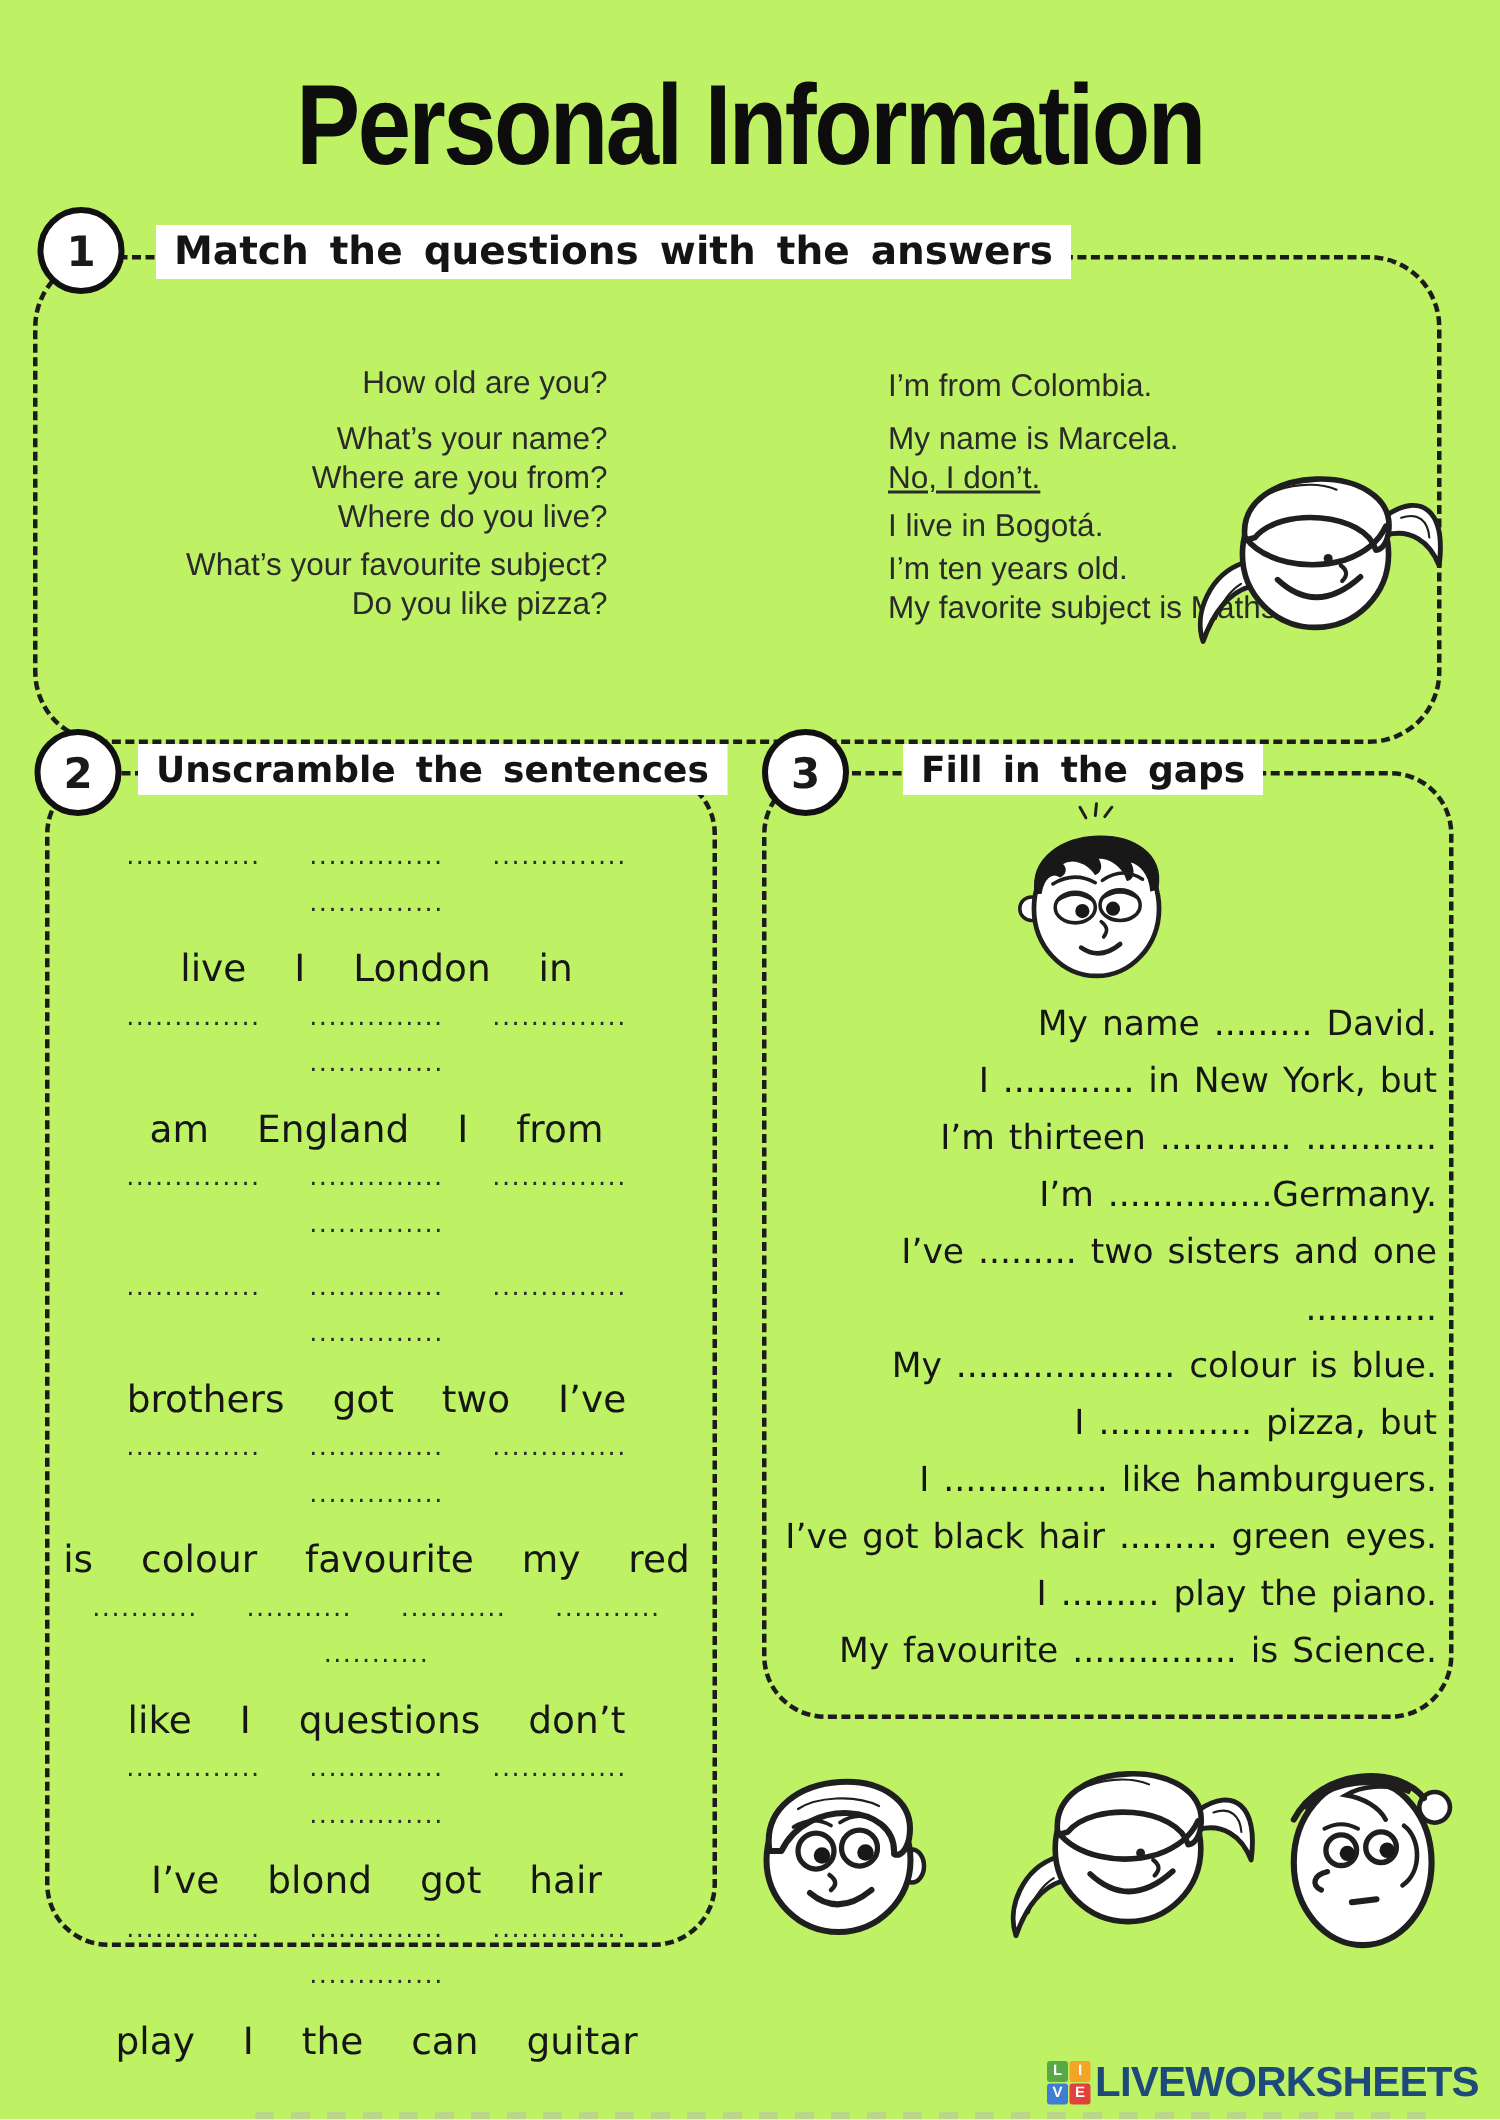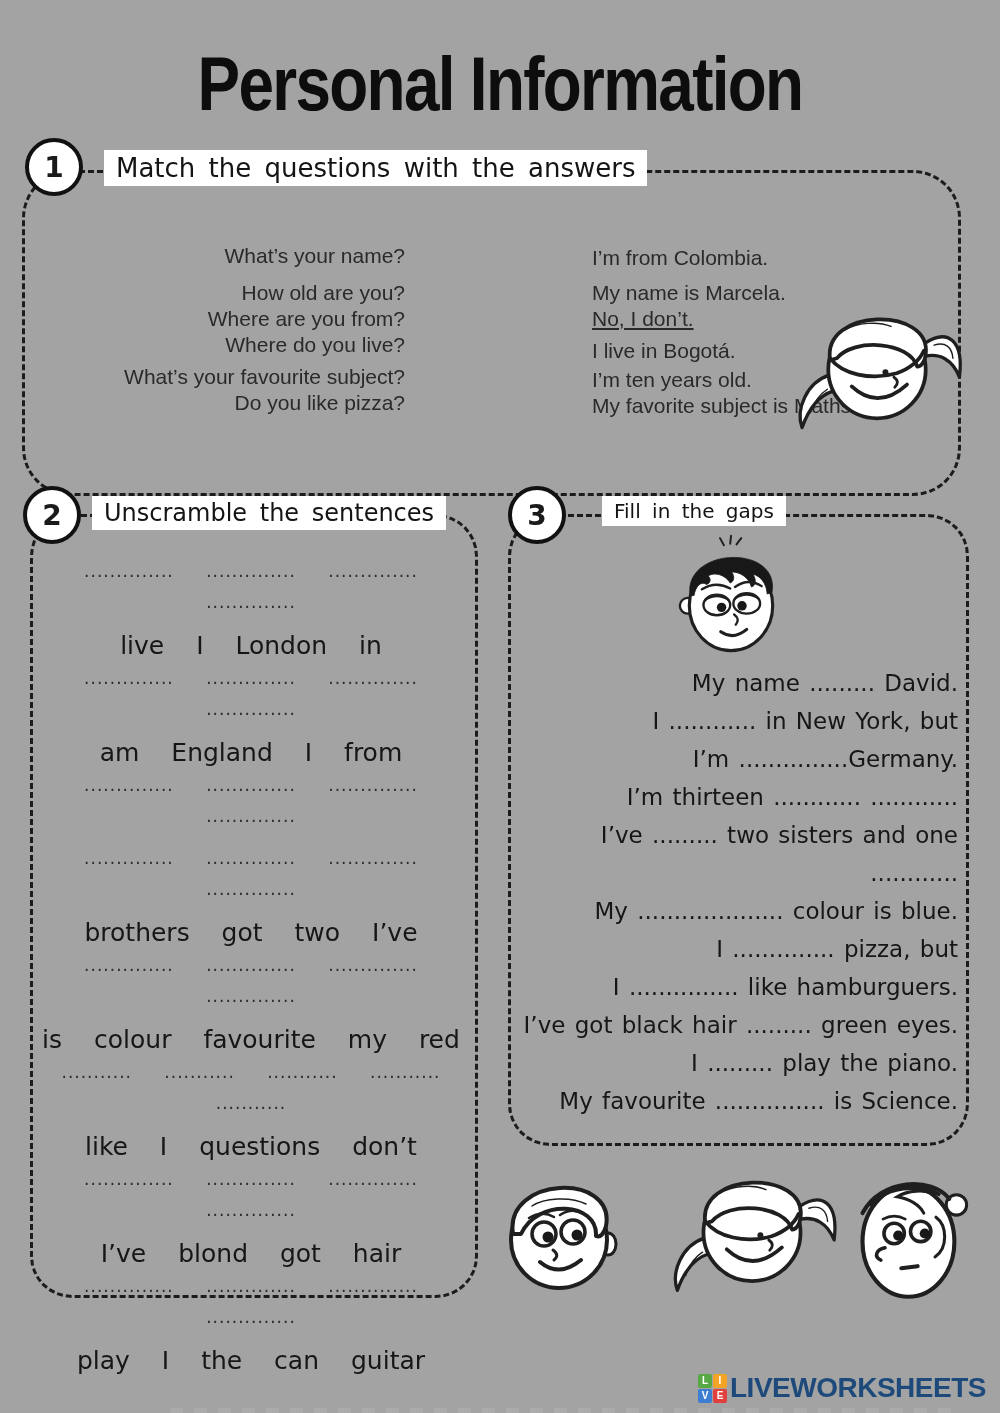--- a/index.html
+++ b/index.html
@@ -1,41 +1,41 @@
 <!DOCTYPE html>
 <html><head>
 <meta charset="utf-8">
 <style>
   html,body{margin:0;padding:0;background:#fff;}
-  .sheet{position:relative;width:1000px;height:1413px;background:#a3a3a3;overflow:hidden;
+  .sheet{position:relative;width:1000px;height:1413px;background:#bef264;overflow:hidden;
          font-family:"DejaVu Sans",sans-serif;color:#1a1a1a;}
 
   
   .title{position:absolute;left:0;top:40px;width:1000px;text-align:center;
          font-family:"Liberation Sans",sans-serif;font-weight:700;font-size:76px;
          letter-spacing:-2px;transform:scaleX(.84);transform-origin:center;color:#0d0d0d;}
 
   
   .box{position:absolute;border:3px dashed #1c1c1c;background:transparent;z-index:1;}
   .box1{left:22px;top:170px;width:933px;height:320px;border-radius:48px;}
   .box2{left:30px;top:514px;width:442px;height:778px;border-radius:42px;}
   .box3{left:508px;top:514px;width:455px;height:626px;border-radius:42px;}
 
   
   .circle-num{position:absolute;width:50px;height:50px;border:4px solid #111;border-radius:50%;
               background:#fff;display:flex;align-items:center;justify-content:center;
               font-weight:bold;font-size:28px;z-index:6;}
   .c1{left:25px;top:138px;} .c2{left:23px;top:486px;} .c3{left:508px;top:486px;}
 
   
-  .sec-label{position:absolute;background:#fff;font-weight:normal;z-index:5;padding:3px 12px;
+  .sec-label{position:absolute;background:#fff;font-weight:bold;z-index:5;padding:3px 12px;
              white-space:nowrap;word-spacing:5px;color:#141414;}
   .l1{left:104px;top:150px;font-size:26px;}
   .l2{left:92px;top:496px;font-size:24px;}
-  .l3{left:602px;top:496px;font-size:20px;}
+  .l3{left:602px;top:496px;font-size:24px;}
 
   
   .qa-q{position:absolute;left:120px;top:243px;width:285px;text-align:right;z-index:2;
         font-family:"Liberation Sans",sans-serif;font-size:21px;line-height:26px;color:#2a2a2a;}
   .qa-a{position:absolute;left:592px;top:245px;width:350px;text-align:left;z-index:2;
         font-family:"Liberation Sans",sans-serif;font-size:21px;line-height:26px;color:#2a2a2a;}
   .qa-q div:nth-child(1){margin-bottom:11px;}
   .qa-q div:nth-child(4){margin-bottom:6px;}
   .qa-a div:nth-child(1){margin-bottom:9px;}
   .qa-a div:nth-child(3){margin-bottom:6px;text-decoration:underline;}
@@ -93,22 +93,22 @@
     <span>2</span>
   </div>
   <div class="sec-label l2">Unscramble the sentences</div>
 
   <div class="circle-num c3">
     <span>3</span>
   </div>
   <div class="sec-label l3">Fill in the gaps</div>
 
   <div class="qa-q">
+    <div>How old are you?</div>
     <div>What’s your name?</div>
-    <div>How old are you?</div>
     <div>Where are you from?</div>
     <div>Where do you live?</div>
     <div>What’s your favourite subject?</div>
     <div>Do you like pizza?</div>
   </div>
 
   <div class="qa-a">
     <div>I’m from Colombia.</div>
     <div>My name is Marcela.</div>
     <div>No, I don’t.</div>
@@ -181,22 +181,22 @@
     <path class="ln" d="M80,86 Q95,76 110,86" stroke-width="2.5"></path>
     <circle cx="63" cy="97" r="6" fill="#181818"></circle>
     <circle cx="89" cy="95" r="6" fill="#181818"></circle>
     <path class="ln" d="M79,106 q8,6 2,13" stroke-width="3"></path>
     <path class="ln" d="M62,128 Q78,139 95,125" stroke-width="4"></path>
   </svg>
 
   <div class="gap-wrap">
     <div class="gap-line">My name ......... David.</div>
     <div class="gap-line">I ............ in New York, but</div>
+    <div class="gap-line">I’m thirteen ............ ............</div>
     <div class="gap-line">I’m ...............Germany.</div>
-    <div class="gap-line">I’m thirteen ............ ............</div>
     <div class="gap-line">I’ve ......... two sisters and one ............</div>
     <div class="gap-line">My .................... colour is blue.</div>
     <div class="gap-line">I .............. pizza, but</div>
     <div class="gap-line">I ............... like hamburguers.</div>
     <div class="gap-line">I’ve got black hair ......... green eyes.</div>
     <div class="gap-line">I ......... play the piano.</div>
     <div class="gap-line">My favourite ............... is Science.</div>
   </div>
 
   <svg class="illu face-a" viewBox="0 0 130 140">

